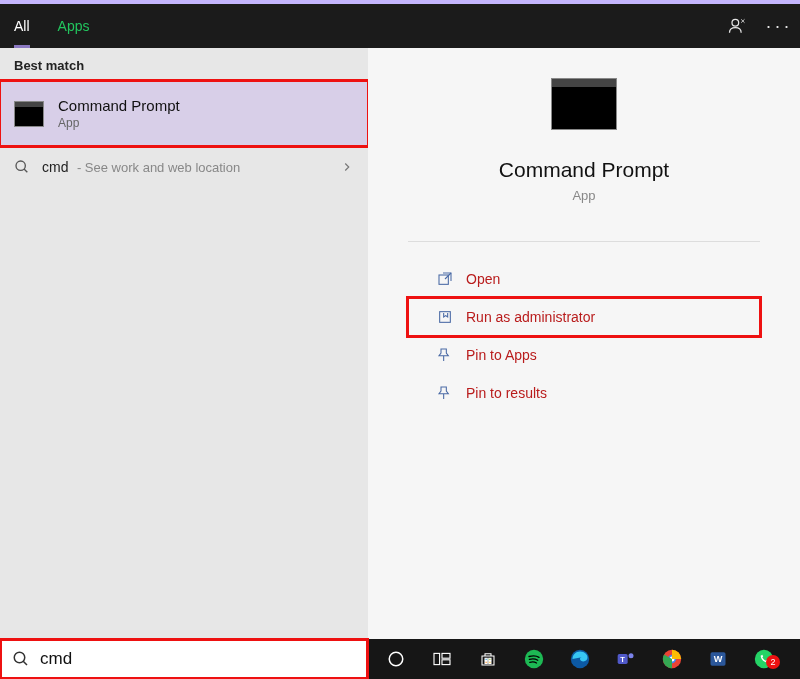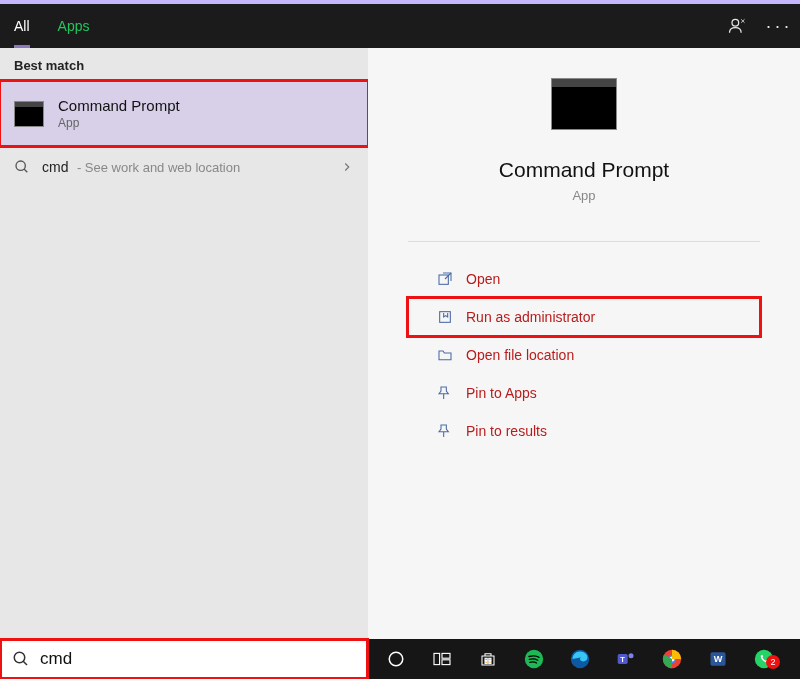--- a/index.html
+++ b/index.html
@@ -131,28 +131,20 @@
             <svg width="16" height="16" viewBox="0 0 24 24" fill="none" stroke="currentColor" stroke-width="1.6">
                   <rect x="4" y="4" width="16" height="16"></rect>
                   <path d="M10 6v6l3-2 3 2V6"></path>
                 </svg>
           </span>
           <span>Run as administrator</span>
         </div>
         <div class="action">
           <span class="ai">
             <svg width="16" height="16" viewBox="0 0 24 24" fill="none" stroke="currentColor" stroke-width="1.6">
-                  <path d="M3 6h6l2 3h10v10H3z"></path>
-                </svg>
-          </span>
-          <span>Open file location</span>
-        </div>
-        <div class="action">
-          <span class="ai">
-            <svg width="16" height="16" viewBox="0 0 24 24" fill="none" stroke="currentColor" stroke-width="1.6">
                   <path d="M6 3h8v6l3 4H3l3-4zM10 13v8"></path>
                 </svg>
           </span>
           <span>Pin to Apps</span>
         </div>
         <div class="action">
           <span class="ai">
             <svg width="16" height="16" viewBox="0 0 24 24" fill="none" stroke="currentColor" stroke-width="1.6">
                   <path d="M6 3h8v6l3 4H3l3-4zM10 13v8"></path>
                 </svg>

